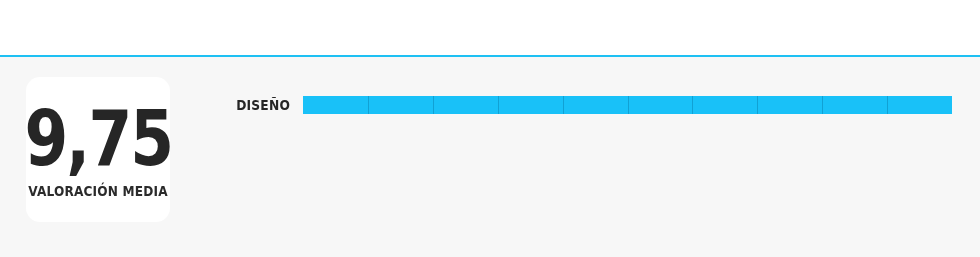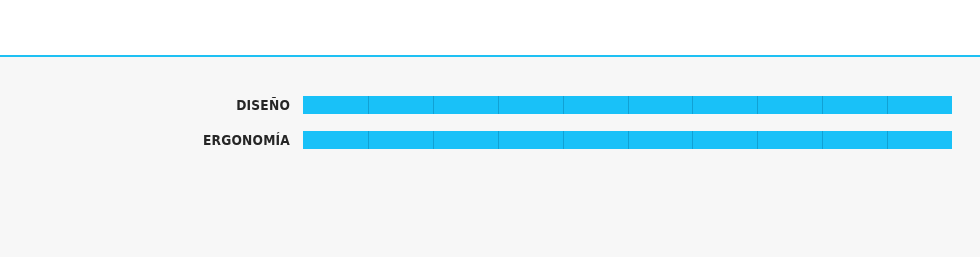--- a/index.html
+++ b/index.html
@@ -157,52 +157,41 @@
 </head>
 <body>
 
 <div id="rating-widget">
 
   <div class="top-strip"></div>
   <div class="accent-rule"></div>
 
   <div class="body-area">
 
+    <div class="score-card">
+      <div class="score-value">9,75</div>
+      <div class="score-caption">VALORACIÓN MEDIA</div>
+    </div>
 
     <div class="criteria-list">
 
       <div class="criterion-row">
         <div class="criterion-label">DISEÑO</div>
         <div class="criterion-track">
             <div class="seg on"></div>
             <div class="seg on"></div>
             <div class="seg on"></div>
             <div class="seg on"></div>
             <div class="seg on"></div>
             <div class="seg on"></div>
             <div class="seg on"></div>
             <div class="seg on"></div>
             <div class="seg on"></div>
             <div class="seg on"></div>
           </div>
       </div>
 
-      <div class="criterion-row">
-        <div class="criterion-label">ERGONOMÍA</div>
-        <div class="criterion-track">
-            <div class="seg on"></div>
-            <div class="seg on"></div>
-            <div class="seg on"></div>
-            <div class="seg on"></div>
-            <div class="seg on"></div>
-            <div class="seg on"></div>
-            <div class="seg on"></div>
-            <div class="seg on"></div>
-            <div class="seg on"></div>
-            <div class="seg on"></div>
-          </div>
-      </div>
 
 
 
     </div>
   </div>
 </div>
 
 </body></html>

